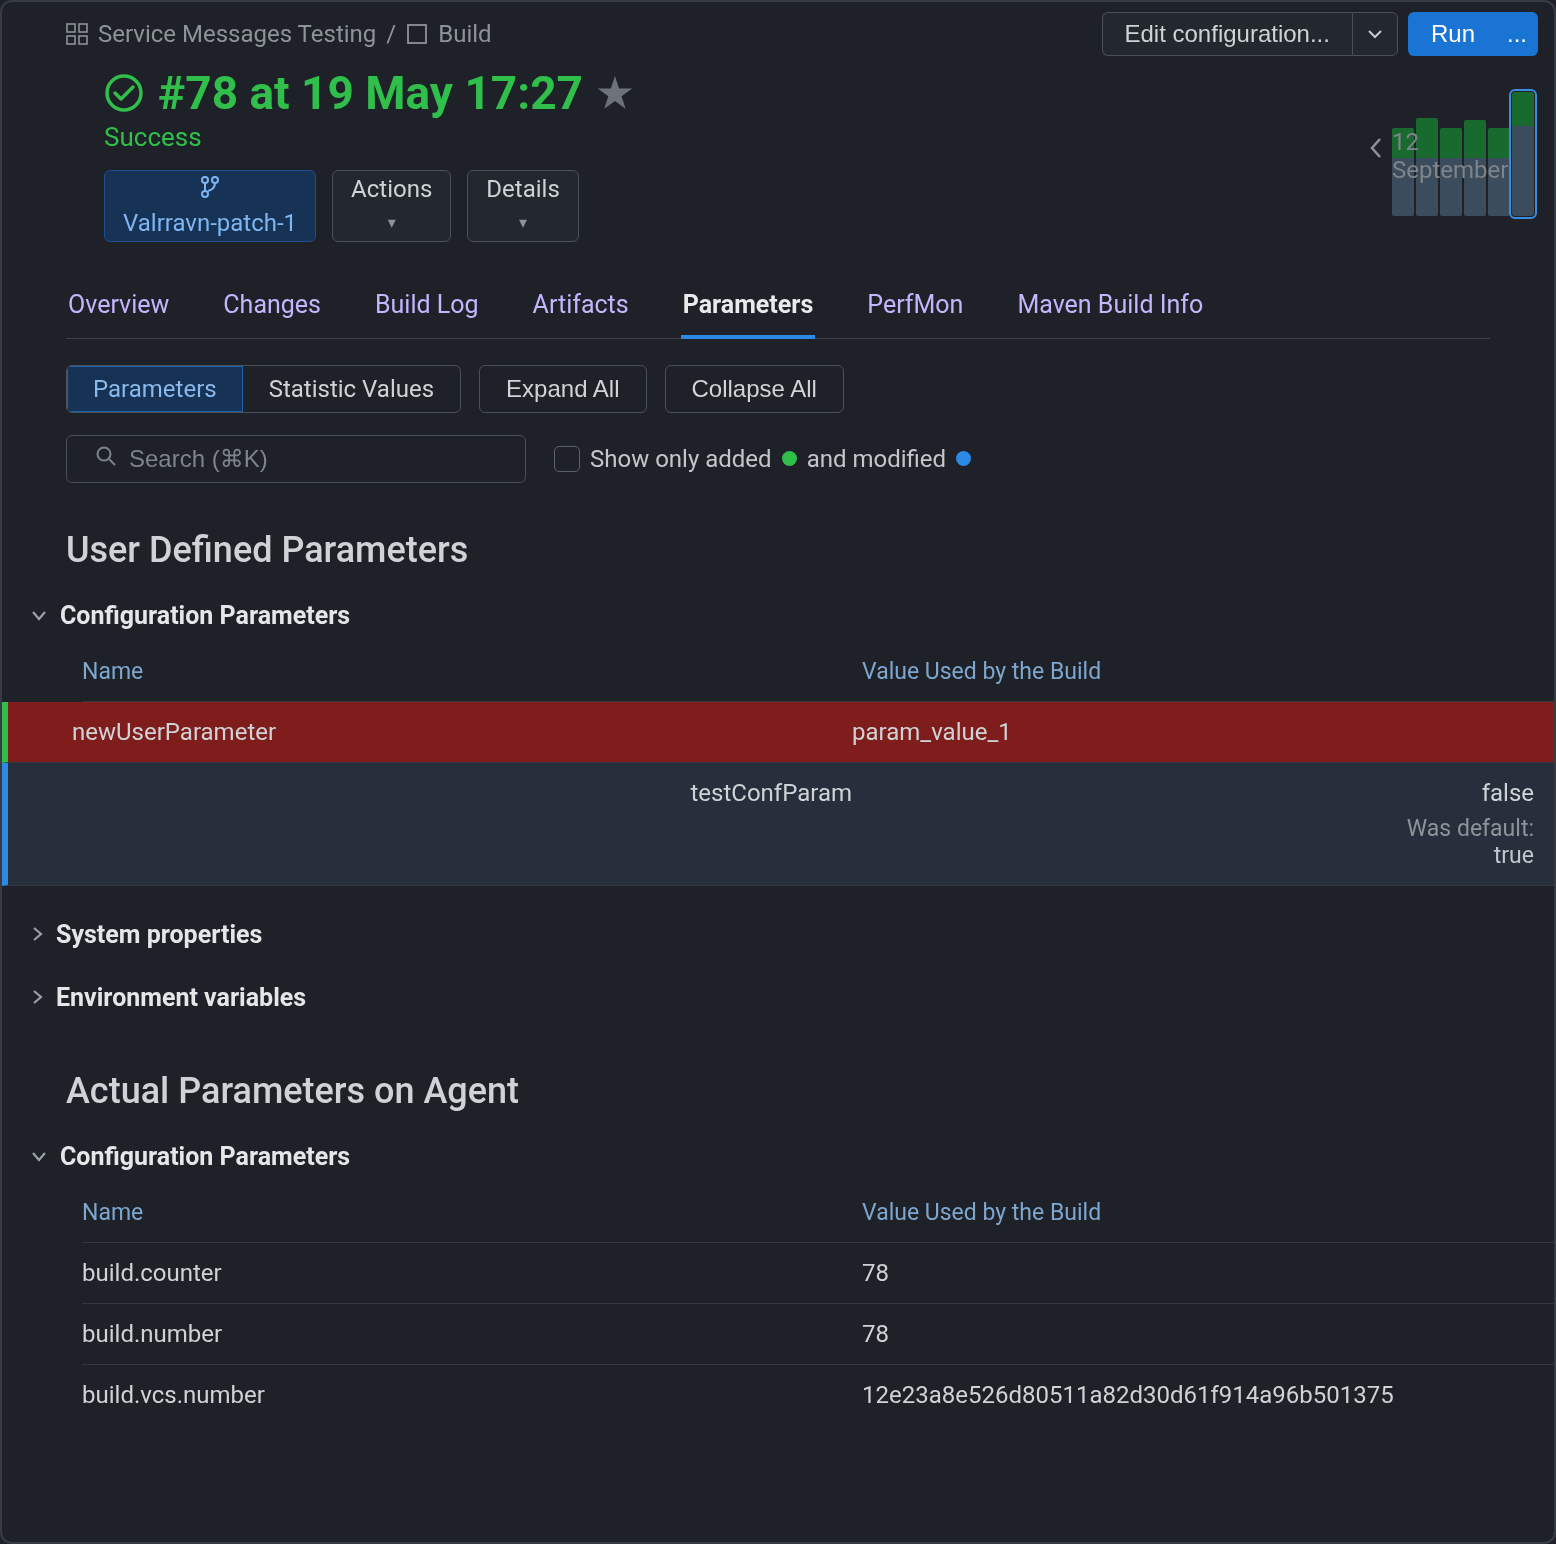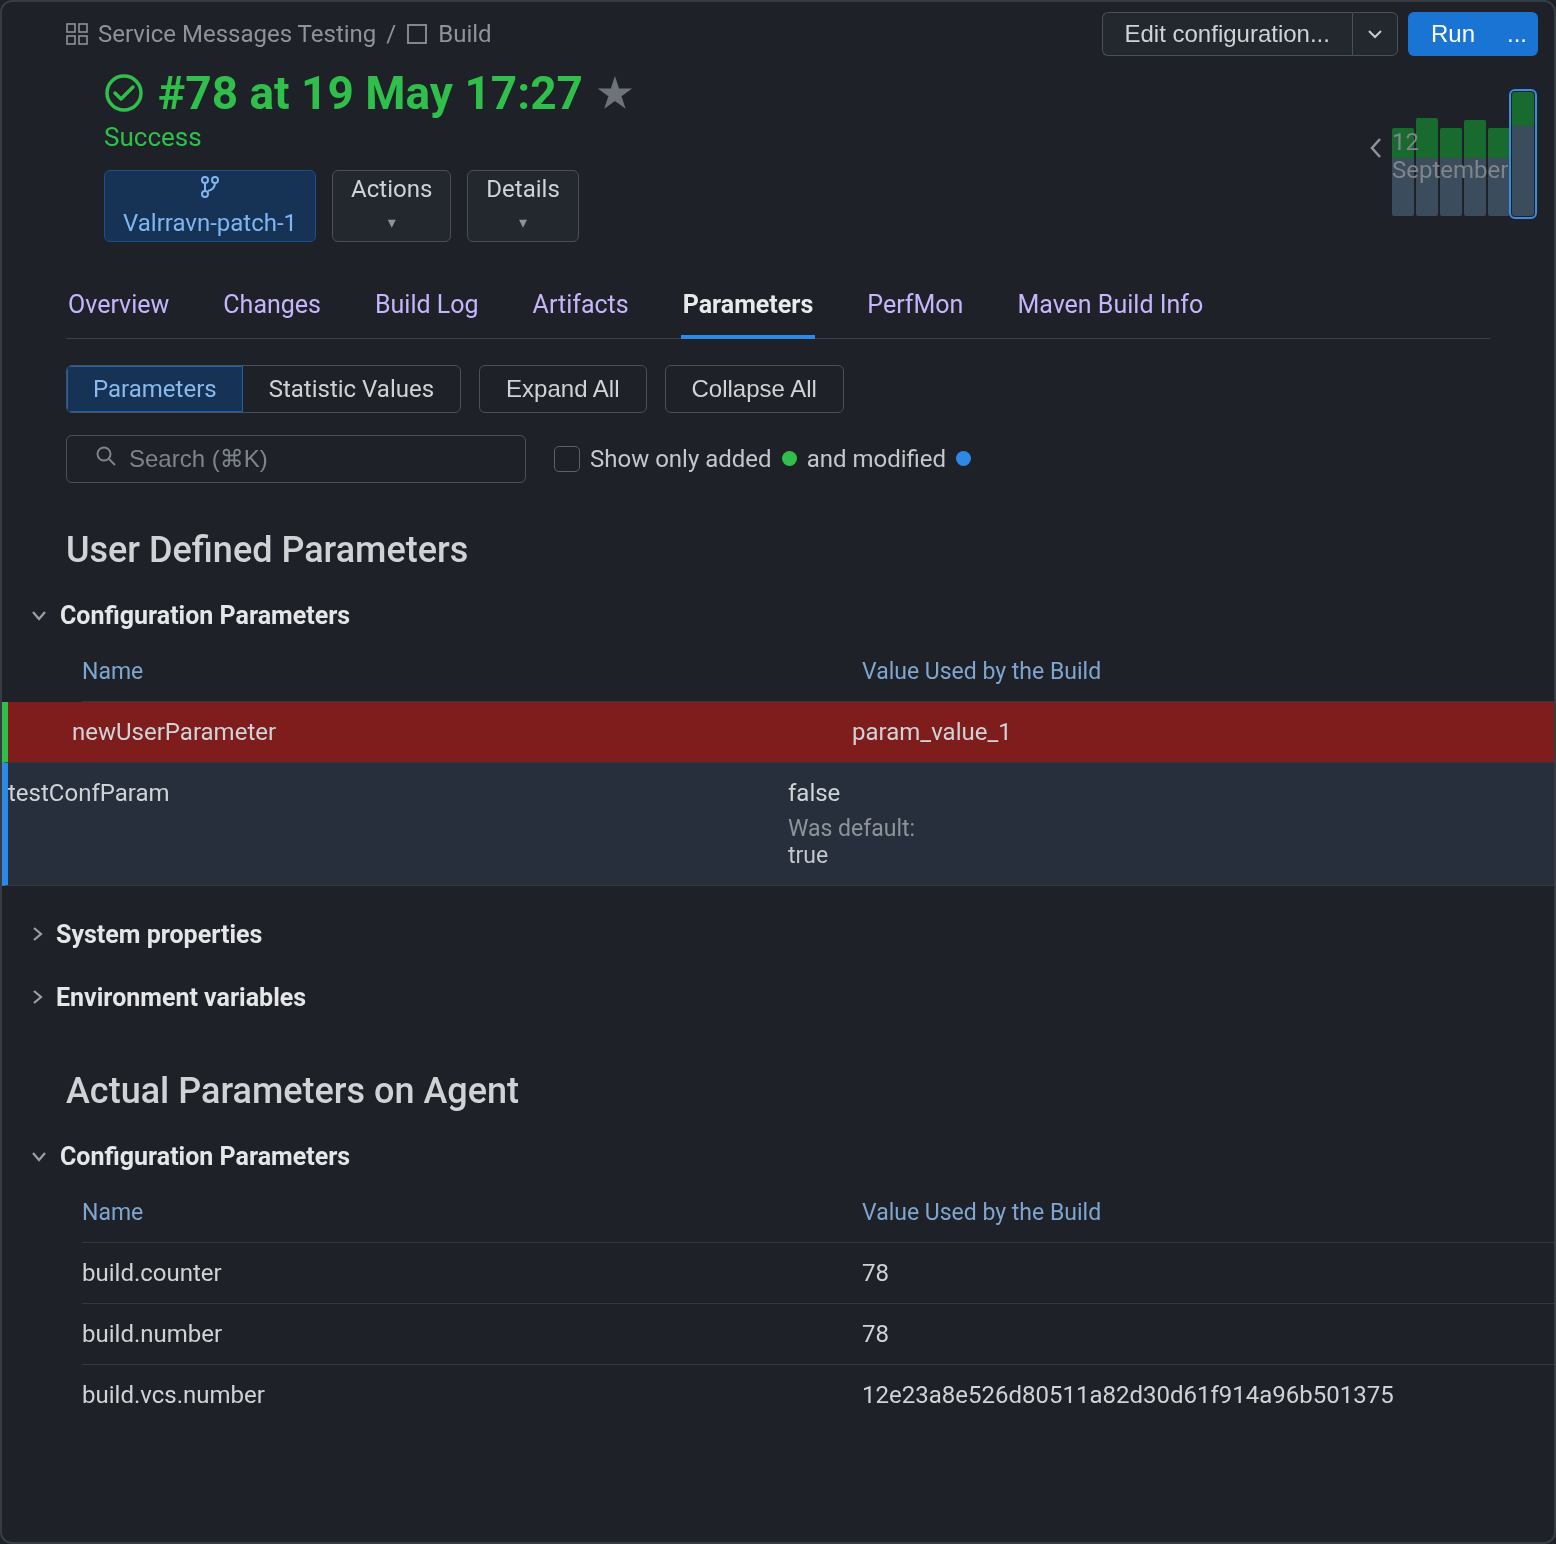--- a/index.html
+++ b/index.html
@@ -138,21 +138,21 @@
     display:grid; grid-template-columns: 780px 1fr; align-items:start;
     border-bottom:1.5px solid #33383e; padding:16px 20px 16px 0;margin-left:16px;
   }
   .tbl-head { color:#7fa6cf; font-size:23px; border-top:none;}
   .tbl-row { color:#d0d3d6; font-size:24px;}
   .tbl-row.added {
     background:#7f1d1d; border-left:6px solid #2fbf4a; margin-left:-64px; padding-left:64px;
     grid-template-columns: 780px 1fr;
   }
   .tbl-row.modified {
-    background:#262f3b; border-left:6px solid #2d89e6; margin-left:-64px; 
+    background:#262f3b; border-left:6px solid #2d89e6; margin-left:-64px; padding-left:64px;text-align:right;
   }
   .val-sub { color:#8e9398; font-size:23px; margin-top:8px;}
   .val-sub .v { color:#c3c7cb;}
 
   .collapsed-sec {
     display:flex; align-items:center; gap:12px; margin:34px 0 0 28px;
     color:#e4e6e8; font-size:25px; font-weight:700; cursor:pointer;
   }
 
   .section-title.agent { margin-top:58px;}

